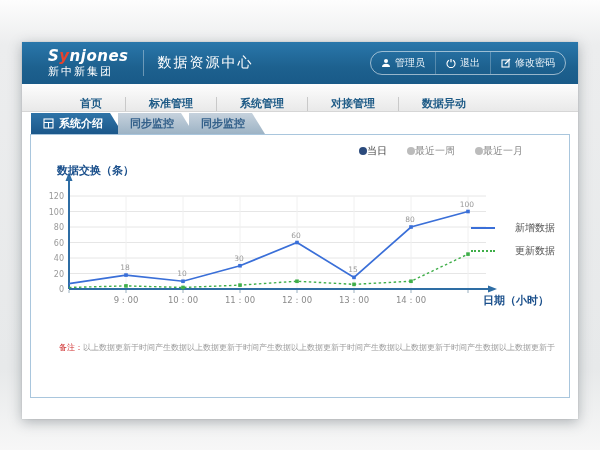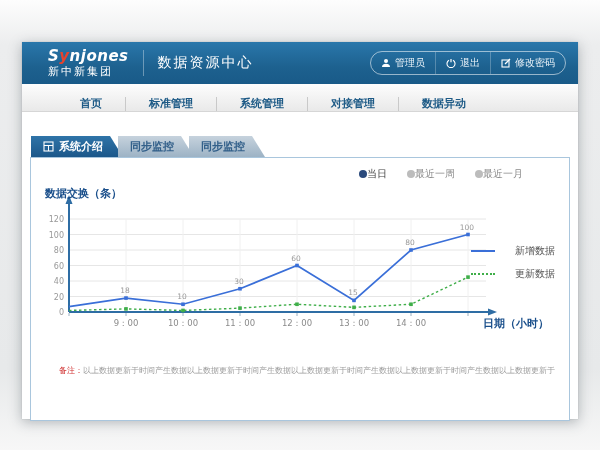--- a/index.html
+++ b/index.html
@@ -20,35 +20,35 @@
     border:1px solid rgba(255,255,255,.55);border-radius:12px;color:#eaf2f8;font-size:10px;}
   .user-item{display:flex;align-items:center;gap:4px;padding:0 10px;cursor:pointer;height:100%;}
   .user-item + .user-item{border-left:1px solid rgba(255,255,255,.25);}
   .uicon{width:10px;height:10px;display:inline-block;}
   
   .nav{height:27px;background:linear-gradient(180deg,#fdfdfd,#e9e9e9);border-bottom:1px solid #d6d6d6;
     display:flex;align-items:flex-end;padding-left:35px;}
   .nav-item{color:#1d5a86;font-size:11px;font-weight:bold;padding:0 23px;cursor:pointer;line-height:14px;}
   .nav-item + .nav-item{border-left:1px solid #c9c9c9;}
   
-  .content{padding:24px 8px 0 8px;position:relative;}
+  .content{padding:1px 8px 0 8px;position:relative;}
   .tabs{display:flex;position:relative;z-index:2;margin-left:1px;}
   .tab{height:21px;display:flex;align-items:center;font-size:11px;font-weight:bold;
     padding:0 20px 0 12px;clip-path:polygon(0 0,calc(100% - 13px) 0,100% 100%,0 100%);cursor:pointer;}
   .tab.active{background:linear-gradient(180deg,#2f74a8,#1b578a);color:#fff;}
   .tab.inactive{background:linear-gradient(180deg,#c6d2dd,#9db3c5);color:#33608a;margin-left:-5px;z-index:1;}
   .tab-icon{width:11px;height:11px;margin-right:5px;}
   
   .panel{border:1px solid #a9c6dd;height:262px;position:relative;background:#fff;box-sizing:content-box;}
   .radio-row{position:absolute;top:9px;right:46px;display:flex;gap:20px;font-size:10px;z-index:3;}
   .radio{display:flex;align-items:center;gap:0;cursor:pointer;color:#8b8b8b;}
   .radio .dot{width:8px;height:8px;border-radius:50%;background:#bcbcbc;}
   .radio.sel{color:#3c3c3c;}
   .radio.sel .dot{background:#2b4a7c;}
-  .chart-title{position:absolute;top:28px;left:14px;font-size:11px;font-weight:bold;color:#1a4f8b;z-index:3;}
+  .chart-title{position:absolute;top:28px;left:26px;font-size:11px;font-weight:bold;color:#1a4f8b;z-index:3;}
   .chart-box{position:absolute;inset:0;}
   .series-legend{position:absolute;top:86px;right:14px;font-size:10px;color:#555;z-index:3;}
   .series-legend .row{display:flex;align-items:center;gap:20px;margin-bottom:9px;cursor:pointer;}
   .sample{width:24px;height:0;}
   .note{position:absolute;left:28px;top:207px;width:500px;font-size:8px;color:#9a9a9a;z-index:3;
     white-space:nowrap;}
   .note .pfx{color:#cf2d2d;}
   svg text{font-family:"DejaVu Sans","Liberation Sans",sans-serif;}
 </style>
 </head>

